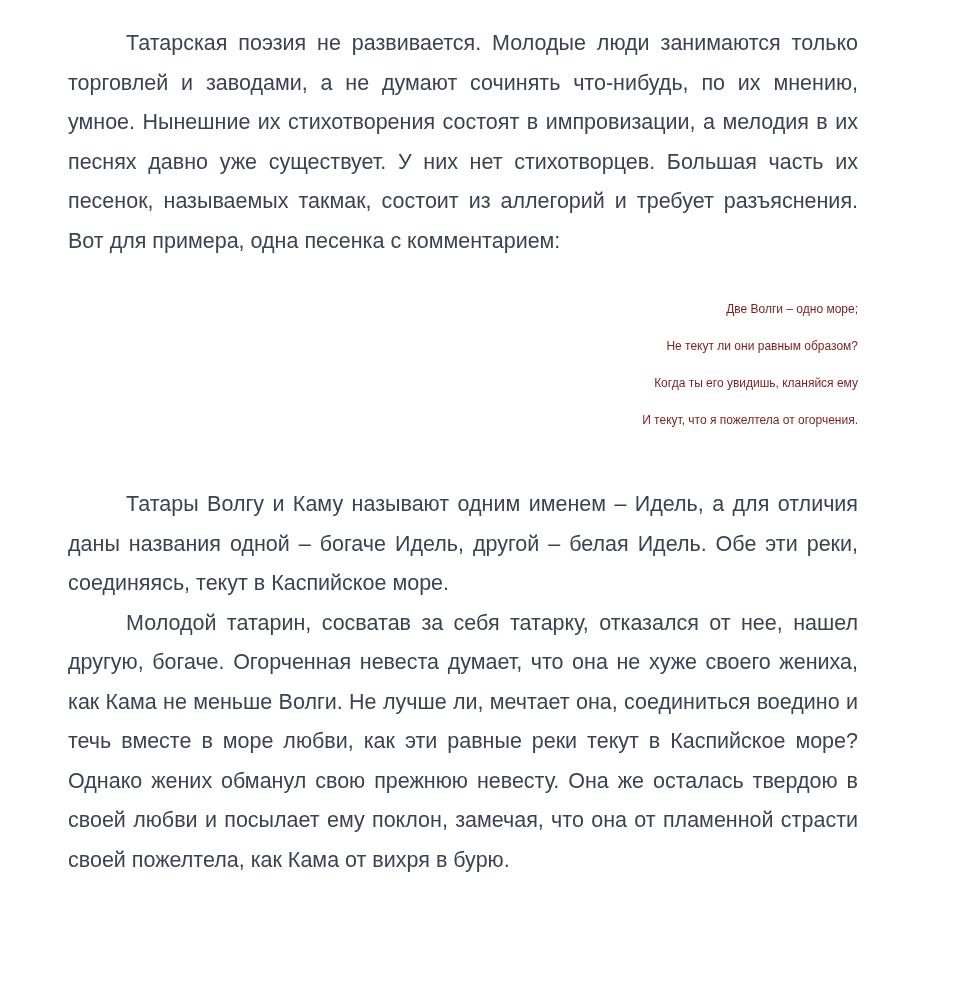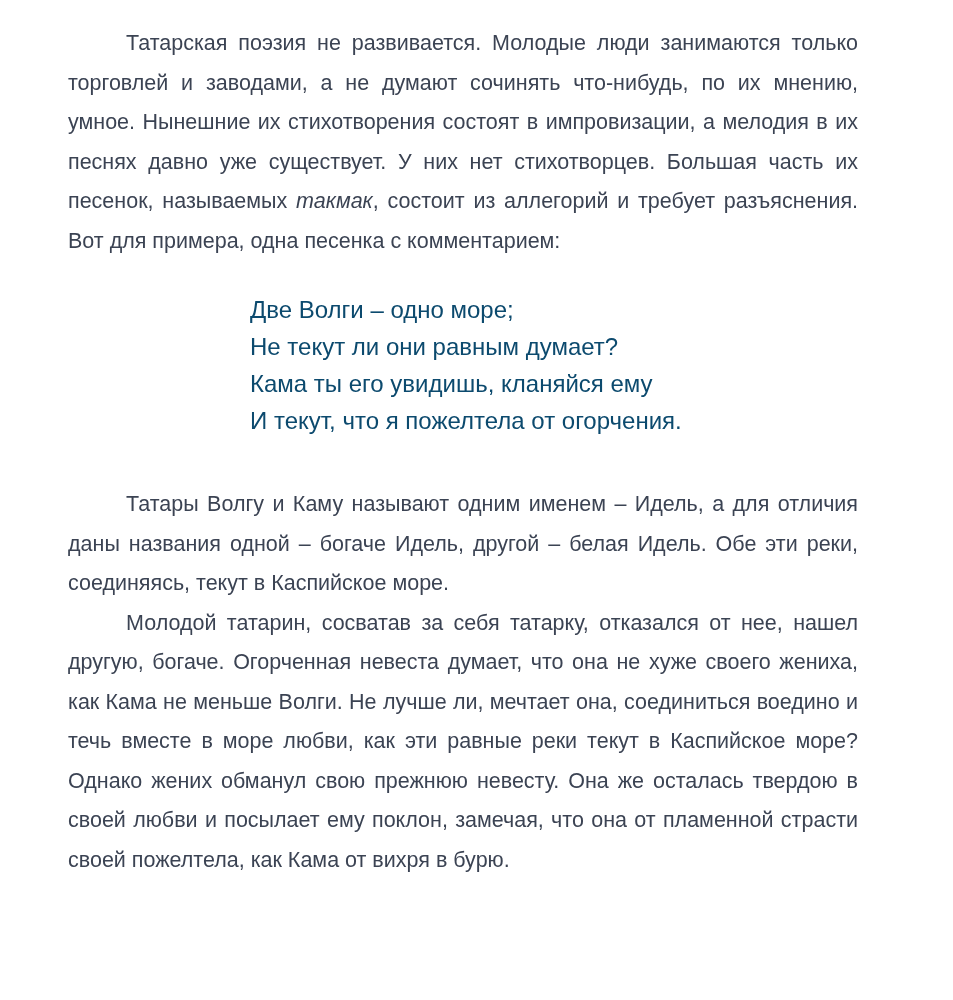--- a/index.html
+++ b/index.html
@@ -36,46 +36,45 @@
     text-indent: 58px;
   }
   .para.first-block {
     margin-bottom: 0;
   }
   .verse-block {
     margin: 30px 0 30px 0;
     padding-left: 182px;
   }
   .verse-line {
-    color: #0c4a6e;
-    font-size: 24px;
+    color: #7f1d1d;
+    font-size: 12px;
     line-height: 37px;
-    text-align: left;
+    text-align: right;
     white-space: nowrap;
   }
   .gap-after-verse {
     height: 16px;
   }
   .it {
-    font-style: italic;
   }
 </style>
 </head>
 <body>
 
 <div class="page">
 
   <div class="body-text">
 
     <p class="para first-block"><span>Татарская поэзия не развивается. Молодые люди занимаются только торговлей и заводами, а не думают сочинять что-нибудь, по их мнению, умное. Нынешние их стихотворения состоят в импровизации, а мелодия в их песнях давно уже существует. У них нет стихотворцев. Большая часть их песенок, называемых </span><span class="it">такмак</span><span>, состоит из аллегорий и требует разъяснения. Вот для примера, одна песенка с комментарием:</span></p>
 
     <div class="verse-block">
       <div class="verse-line">Две Волги – одно море;</div>
-      <div class="verse-line">Не текут ли они равным думает?</div>
-      <div class="verse-line">Кама ты его увидишь, кланяйся ему</div>
+      <div class="verse-line">Не текут ли они равным образом?</div>
+      <div class="verse-line">Когда ты его увидишь, кланяйся ему</div>
       <div class="verse-line">И текут, что я пожелтела от огорчения.</div>
     </div>
 
     <div class="gap-after-verse"></div>
 
     <p class="para">Татары Волгу и Каму называют одним именем – Идель, а для отличия даны названия одной – богаче Идель, другой – белая Идель. Обе эти реки, соединяясь, текут в Каспийское море.</p>
 
     <p class="para">Молодой татарин, сосватав за себя татарку, отказался от нее, нашел другую, богаче. Огорченная невеста думает, что она не хуже своего жениха, как Кама не меньше Волги. Не лучше ли, мечтает она, соединиться воедино и течь вместе в море любви, как эти равные реки текут в Каспийское море? Однако жених обманул свою прежнюю невесту. Она же осталась твердою в своей любви и посылает ему поклон, замечая, что она от пламенной страсти своей пожелтела, как Кама от вихря в бурю.</p>
 
   </div>

